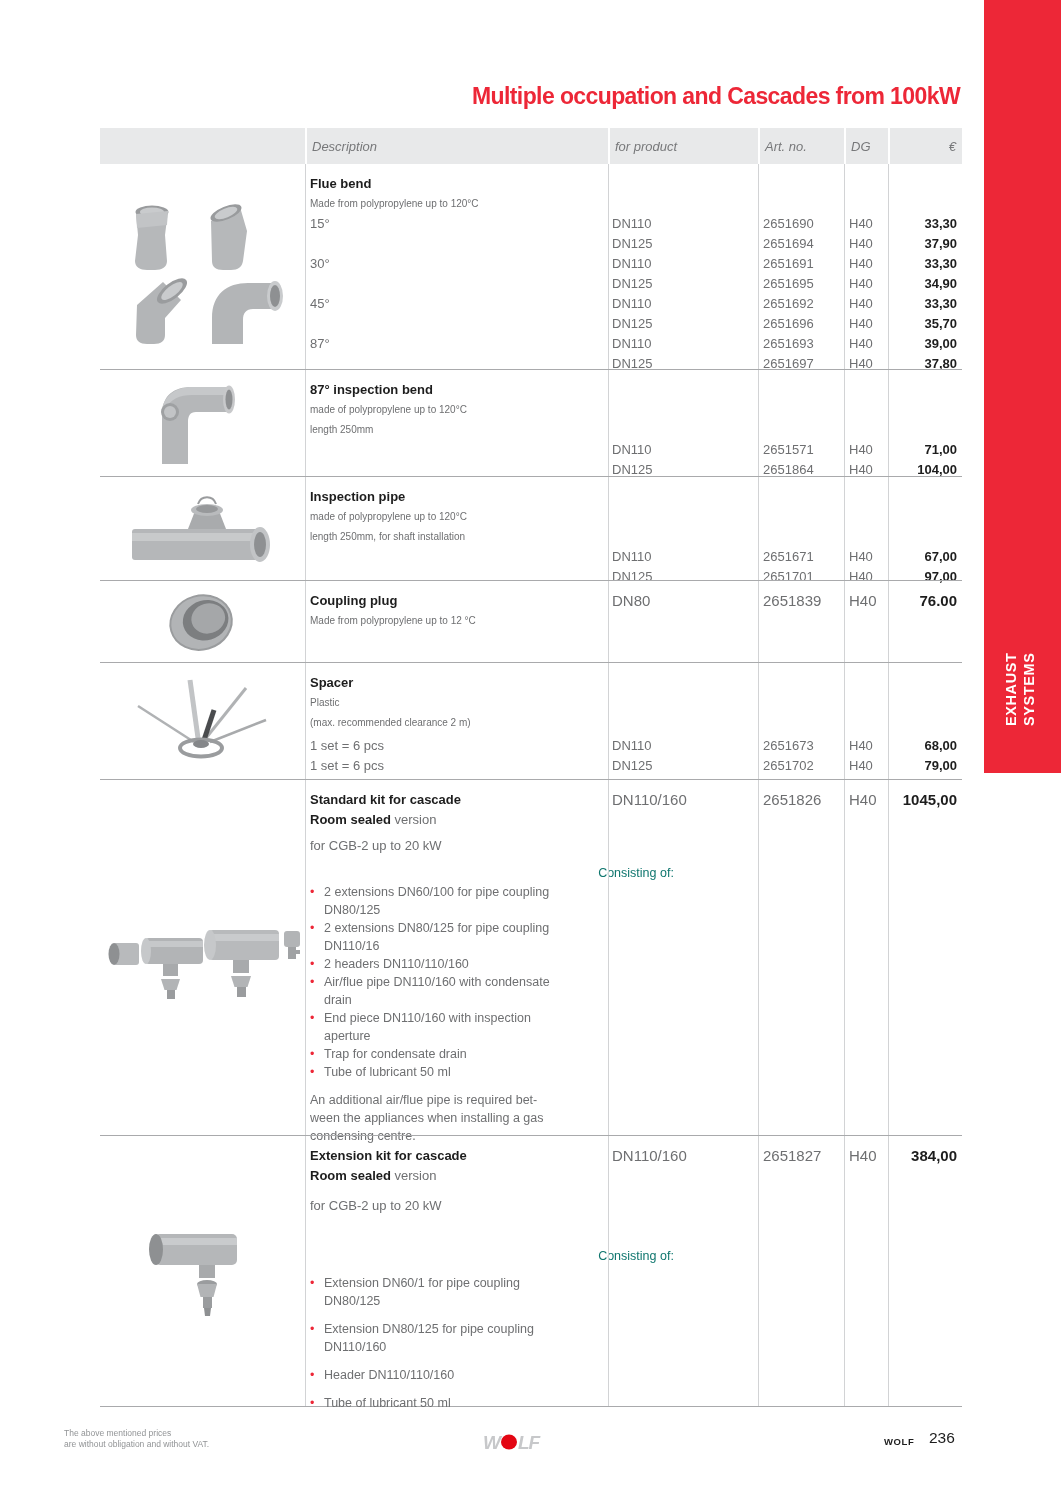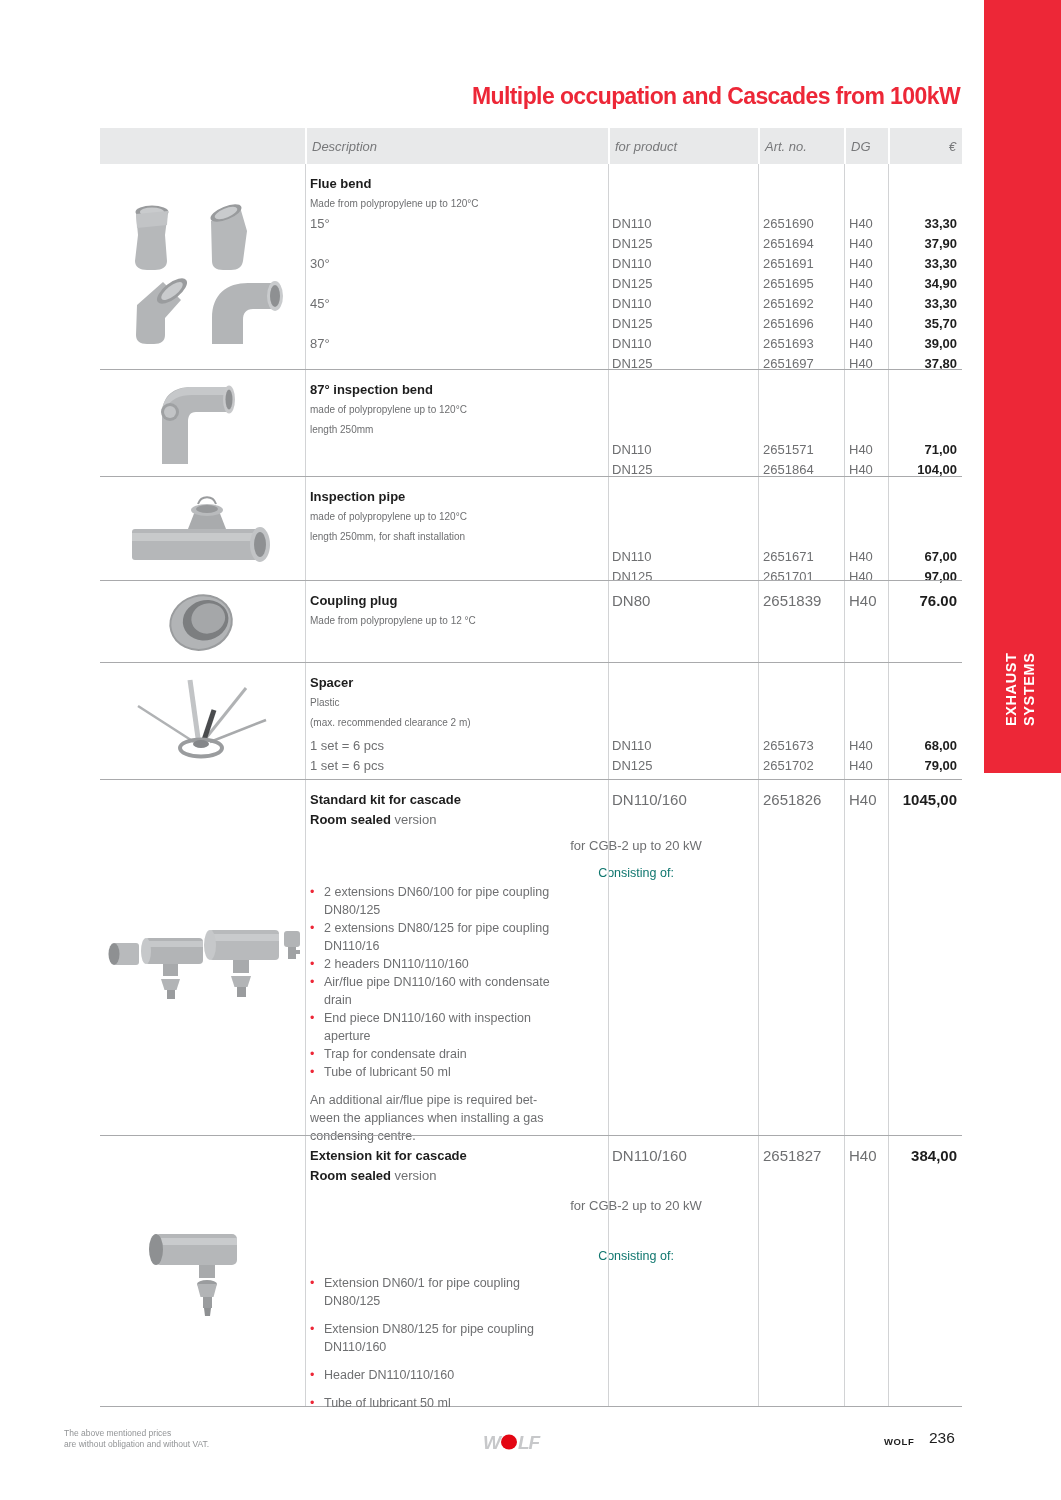--- a/index.html
+++ b/index.html
@@ -28,21 +28,21 @@
   .trow.bb{border-bottom:1px solid #a9aaac;}
   .vl{position:absolute;top:0;bottom:0;width:1px;background:#d2d3d5;}
 
   .pimg{position:absolute;left:0;top:0;width:205px;height:100%;display:flex;
         align-items:center;justify-content:center;}
 
   .d-title{font-size:13px;line-height:20px;font-weight:bold;color:#1d1d1d;white-space:nowrap;}
   .d-title2{font-size:13px;line-height:20px;color:#6e6f71;white-space:nowrap;}
   .d-title2 b{color:#1d1d1d;}
   .d-sub{font-size:10px;line-height:20px;color:#6e6f71;white-space:nowrap;}
-  .d-info{font-size:13px;line-height:20px;color:#6e6f71;white-space:nowrap;margin-top:6px;text-align:center;}
+  .d-info{font-size:13px;line-height:20px;color:#6e6f71;white-space:nowrap;margin-top:6px;}
   .d-consist{font-size:12.5px;line-height:18px;color:#0f766e;margin-top:8px;text-align:center;}
   .bullets{margin-top:1px;}
   .bullet{display:flex;font-size:12.5px;line-height:18px;color:#6e6f71;white-space:nowrap;}
   .bullet .dot{color:#ed2737;width:14px;flex:none;}
   .bullet-cont{font-size:12.5px;line-height:18px;color:#6e6f71;margin-left:14px;white-space:nowrap;}
   .note{margin-top:10px;}
   .note div{font-size:12.5px;line-height:18px;color:#6e6f71;white-space:nowrap;}
 
   .items{margin-top:auto;padding-bottom:3px;}
   .item{display:grid;grid-template-columns:298px 150px 86px 44px 74px;

